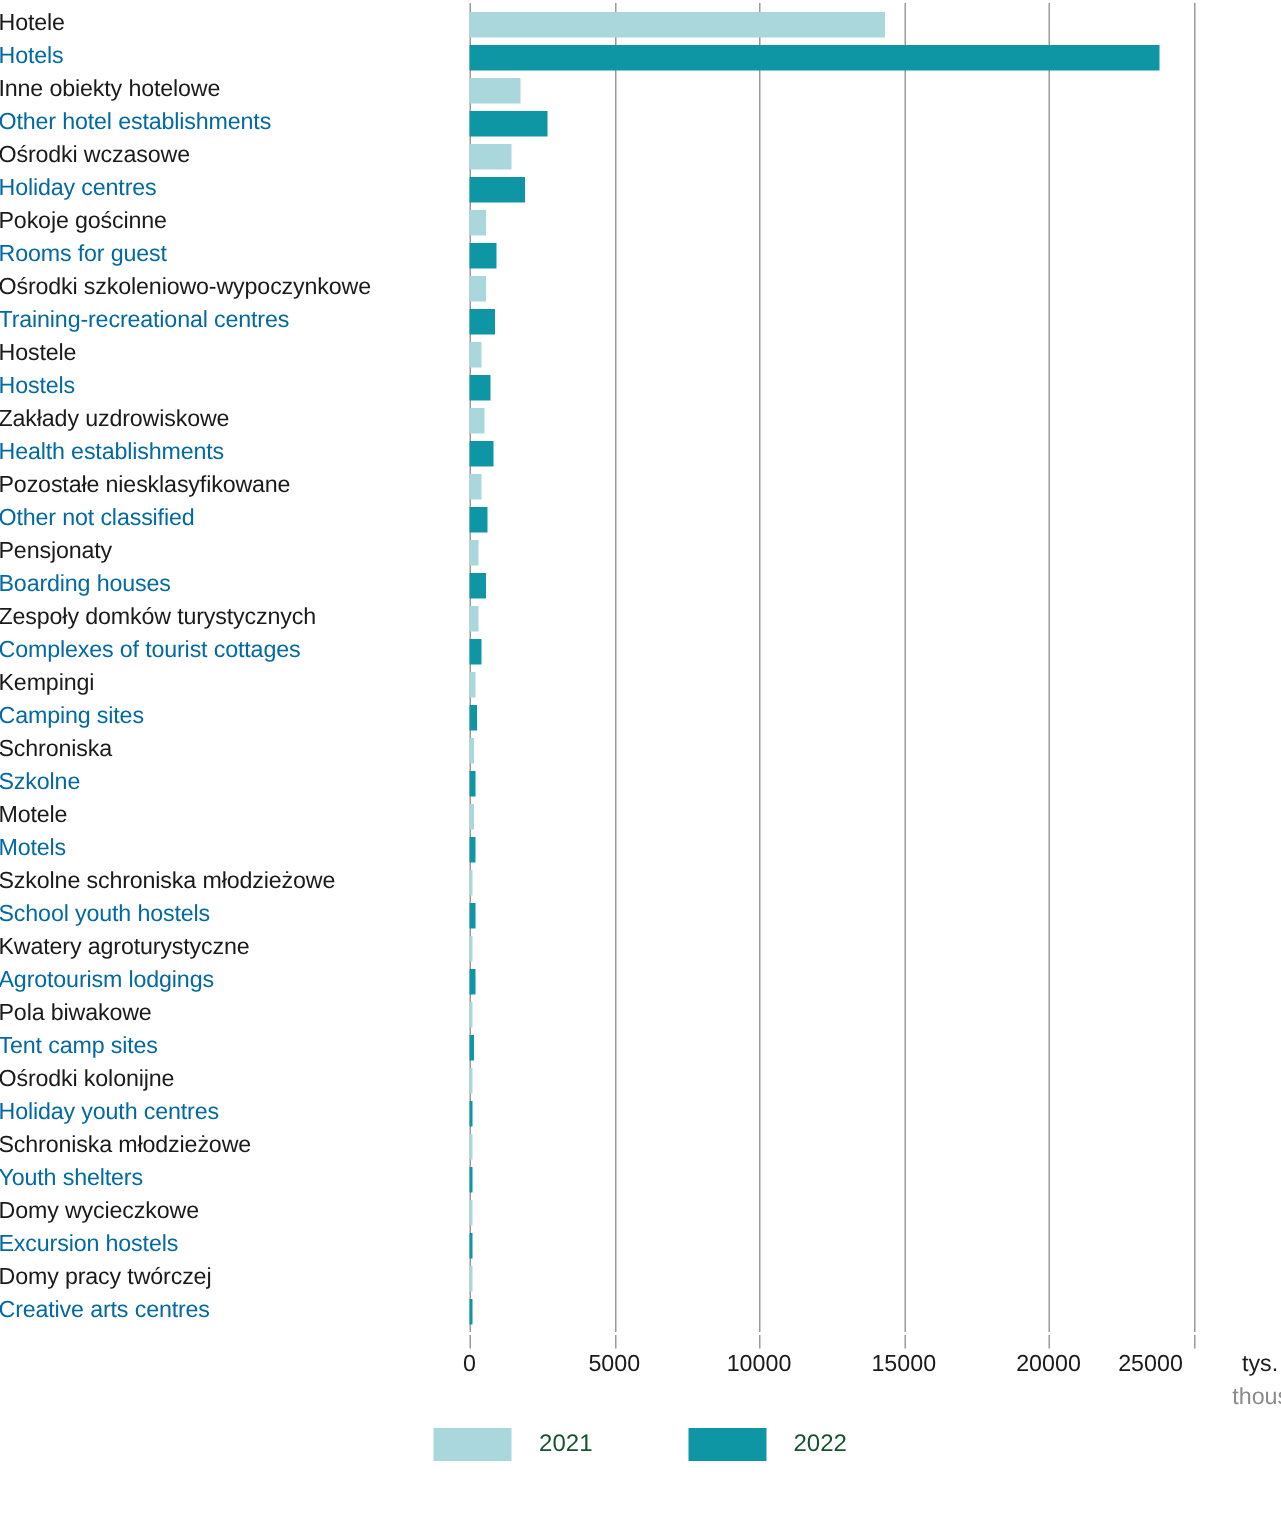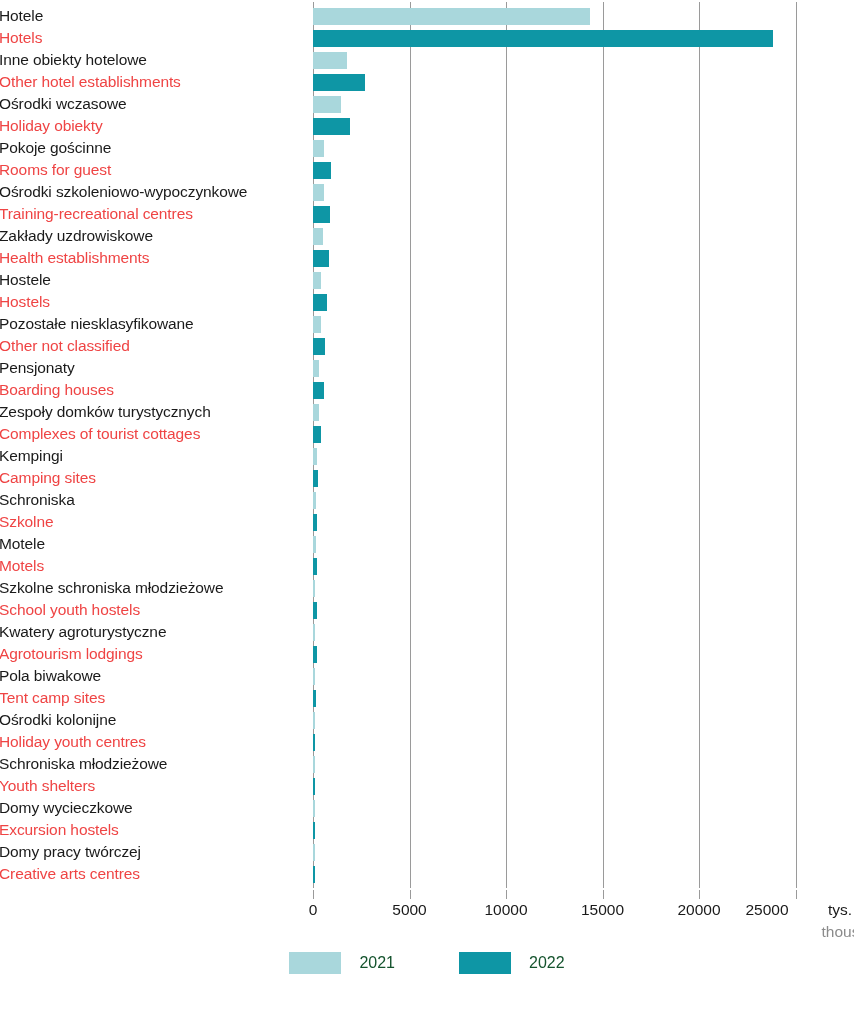--- a/index.html
+++ b/index.html
@@ -46,21 +46,21 @@
   .bar-label {
     position: absolute;
     right: 545px;           
     width: 310px;
     font-size: 15.5px;
     line-height: 22px;
     white-space: nowrap;
     letter-spacing: -0.1px;
   }
   .bar-label.pl { color: #1a1a1a; }
-  .bar-label.en { color: #ef4444; }
+  .bar-label.en { color: #0369a1; }
   .bar-wrap {
     position: absolute;
     left: 313px;
     top: 0;
     height: 22px;
     display: flex;
     align-items: center;
   }
   .bar {
     height: 17px;
@@ -197,21 +197,21 @@
           </div>
         </div>
         <div class="cat-row">
           <div class="bar-line">
             <span class="bar-label pl">Ośrodki wczasowe</span>
             <div class="bar-wrap">
               <span class="bar y2021" style="width: 27.985px;"></span>
             </div>
           </div>
           <div class="bar-line">
-            <span class="bar-label en">Holiday obiekty</span>
+            <span class="bar-label en">Holiday centres</span>
             <div class="bar-wrap">
               <span class="bar y2022" style="width: 37.056px;"></span>
             </div>
           </div>
         </div>
         <div class="cat-row">
           <div class="bar-line">
             <span class="bar-label pl">Pokoje gościnne</span>
             <div class="bar-wrap">
               <span class="bar y2021" style="width: 11.001px;"></span>
@@ -233,43 +233,43 @@
           </div>
           <div class="bar-line">
             <span class="bar-label en">Training-recreational centres</span>
             <div class="bar-wrap">
               <span class="bar y2022" style="width: 16.984px;"></span>
             </div>
           </div>
         </div>
         <div class="cat-row">
           <div class="bar-line">
+            <span class="bar-label pl">Hostele</span>
+            <div class="bar-wrap">
+              <span class="bar y2021" style="width: 8.299px;"></span>
+            </div>
+          </div>
+          <div class="bar-line">
+            <span class="bar-label en">Hostels</span>
+            <div class="bar-wrap">
+              <span class="bar y2022" style="width: 13.51px;"></span>
+            </div>
+          </div>
+        </div>
+        <div class="cat-row">
+          <div class="bar-line">
             <span class="bar-label pl">Zakłady uzdrowiskowe</span>
             <div class="bar-wrap">
               <span class="bar y2021" style="width: 10.229px;"></span>
             </div>
           </div>
           <div class="bar-line">
             <span class="bar-label en">Health establishments</span>
             <div class="bar-wrap">
               <span class="bar y2022" style="width: 16.212px;"></span>
-            </div>
-          </div>
-        </div>
-        <div class="cat-row">
-          <div class="bar-line">
-            <span class="bar-label pl">Hostele</span>
-            <div class="bar-wrap">
-              <span class="bar y2021" style="width: 8.299px;"></span>
-            </div>
-          </div>
-          <div class="bar-line">
-            <span class="bar-label en">Hostels</span>
-            <div class="bar-wrap">
-              <span class="bar y2022" style="width: 13.51px;"></span>
             </div>
           </div>
         </div>
         <div class="cat-row">
           <div class="bar-line">
             <span class="bar-label pl">Pozostałe niesklasyfikowane</span>
             <div class="bar-wrap">
               <span class="bar y2021" style="width: 7.72px;"></span>
             </div>
           </div>

